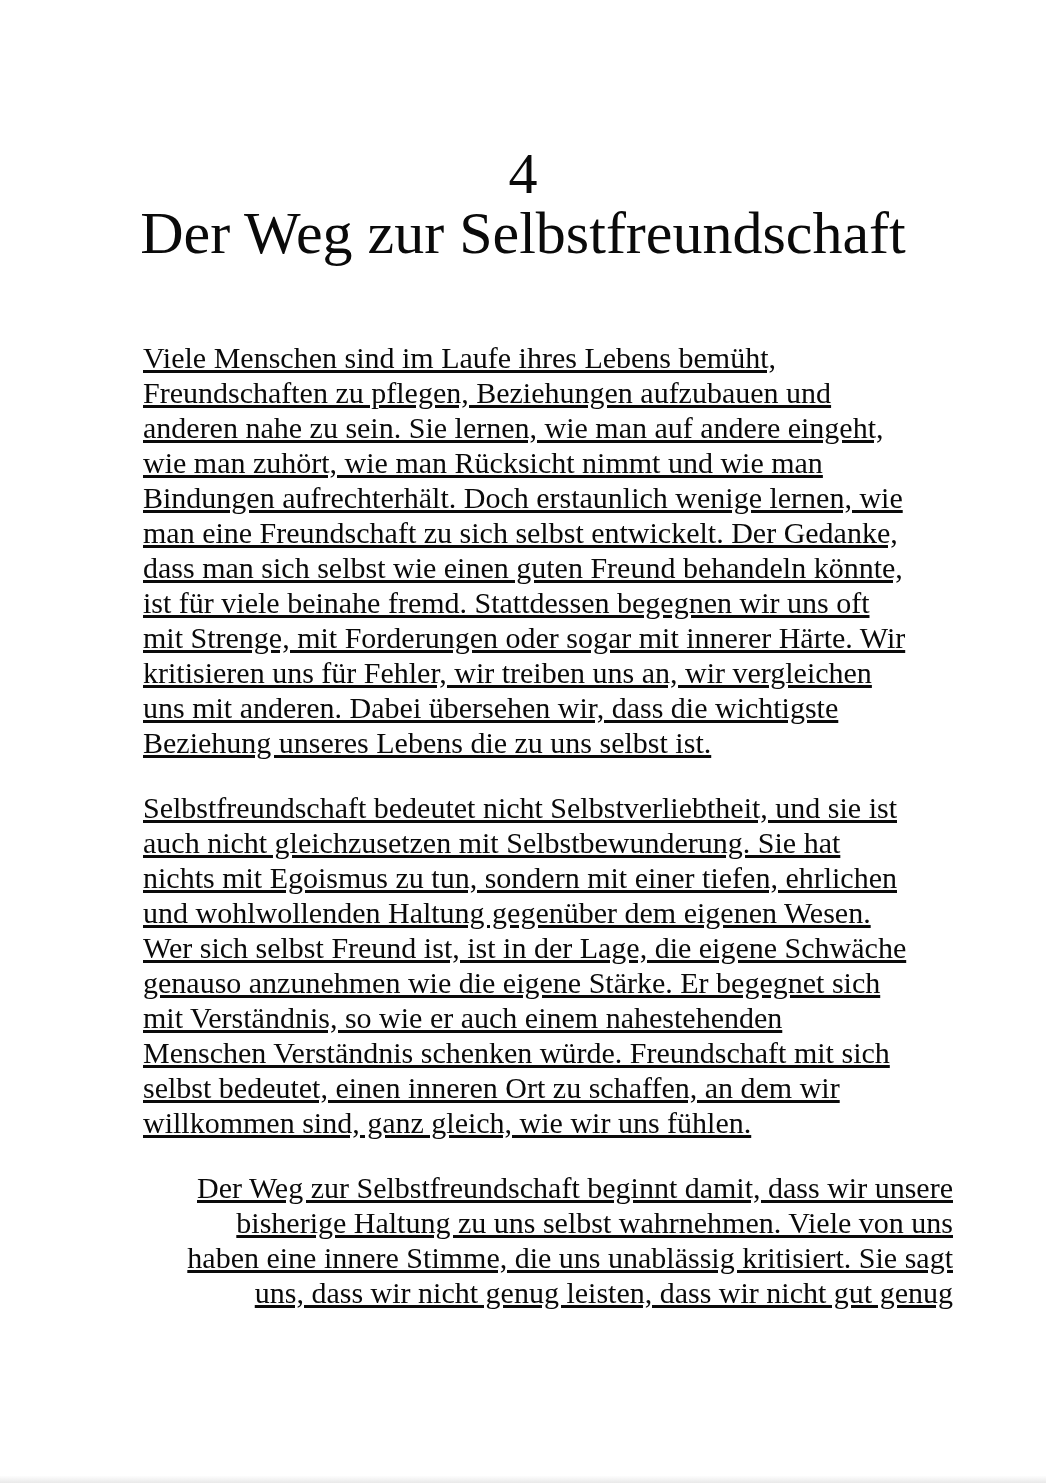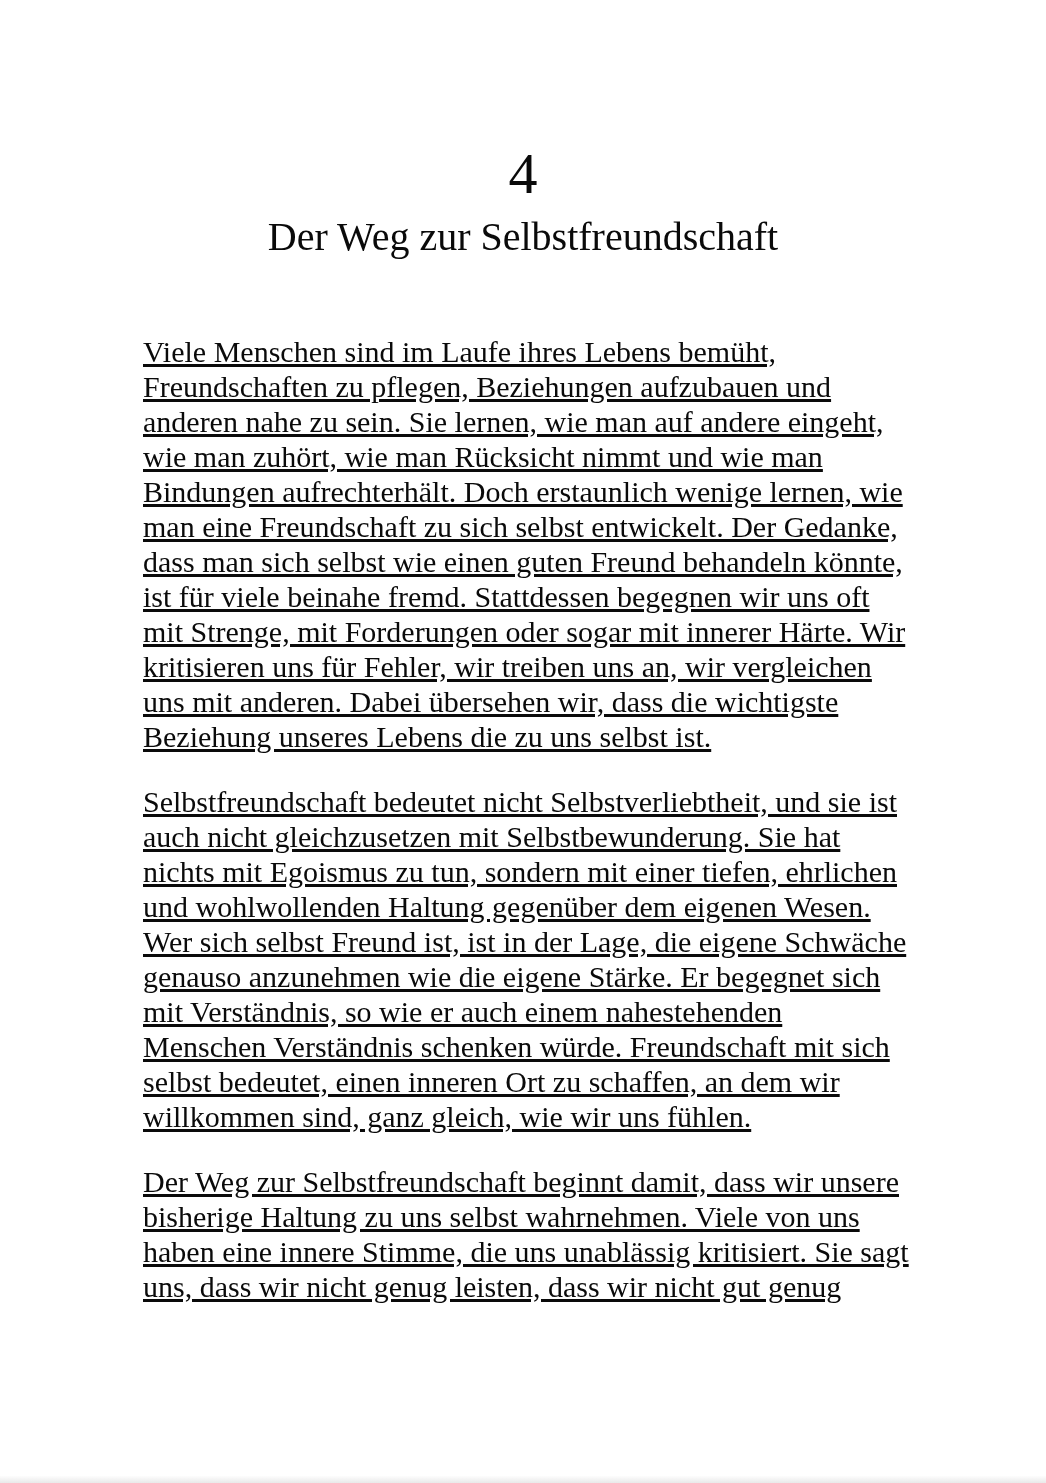--- a/index.html
+++ b/index.html
@@ -14,40 +14,39 @@
     color: #0a0a0a;
   }
   .chapter-number {
     padding-top: 145px;
     text-align: center;
     font-size: 58px;
     line-height: 1;
     font-weight: 400;
   }
   .chapter-title {
-    margin-top: 14px;
     text-align: center;
-    font-size: 40px;
+    font-size: 60px;
     line-height: 1;
     font-weight: 400;
   }
   .page-body {
     margin-left: 143px;
     margin-top: 77px;
     width: 810px;
     text-decoration: underline;
   }
   .page-body p {
     font-size: 30px;
     line-height: 35px;
     white-space: pre-line;
     margin-bottom: 30px;
     letter-spacing: 0;
   }
-  .page-body p:last-child { margin-bottom: 0; }
+  .page-body p:last-child { margin-bottom: 0; text-align: right; }
   .page-bottom-edge {
     position: absolute;
     left: 0;
     bottom: 0;
     width: 100%;
     height: 7px;
     background: linear-gradient(to bottom, #fdfdfd, #e9e9e9);
   }
 </style>
 </head>

